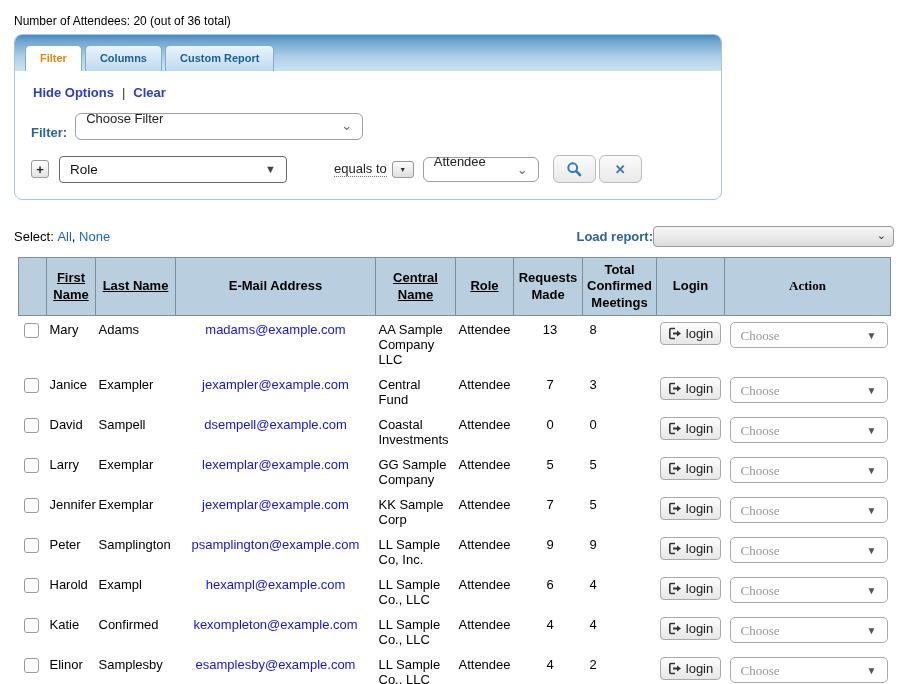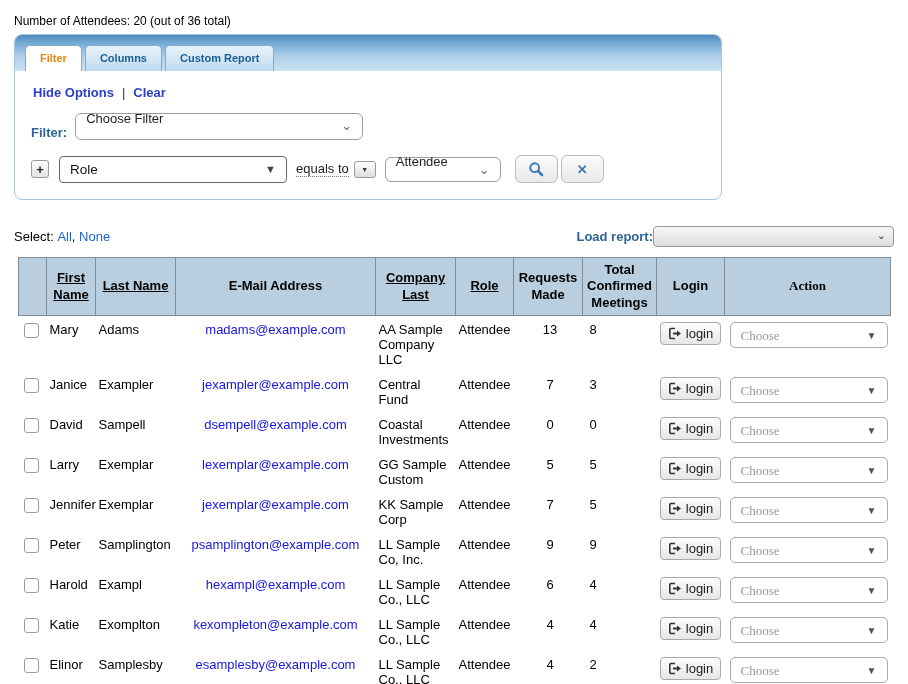--- a/index.html
+++ b/index.html
@@ -64,21 +64,21 @@
     font-size:13px; font-weight:bold; line-height:15px; text-align:center;
     color:#222; cursor:pointer; margin-right: 10px; font-family: inherit;
   }
   .field-select {
     width: 228px; height: 27px; background:#fff;
     border: 1.5px solid #666; border-radius: 4px;
     display:flex; align-items:center; justify-content:space-between;
     padding: 0 10px; font-size: 13.5px; color:#111; margin-right: 9px;
   }
   .field-select .tri { color:#444; font-size:11px; }
-  .op-text { color:#222; border-bottom: 1px dotted #777; margin-right: 5px; }
+  .op-text { color:#222; border-bottom: 1px dotted #777; margin-right: 5px; margin-left: 38px; }
   .mini-select {
     width: 22px; height: 17px; border:1px solid #999; border-radius:3px;
     background: linear-gradient(#fdfdfd,#dedede);
     display:flex; align-items:center; justify-content:center;
     font-size:7px; color:#333; margin-right: 9px;
   }
   .value-select { width: 116px; height: 25px; margin-right: 14px; font-size:13px; }
   .icon-btn {
     width: 43px; height: 28px; border: 1px solid #bbb; border-radius: 6px;
     background: linear-gradient(#fbfbfb,#e9e9e9);
@@ -198,21 +198,21 @@
     </div>
   </div>
 
   <table>
     <thead>
       <tr>
         <th class="c0"></th>
         <th class="c1"><span class="th-u">First Name</span></th>
         <th class="c2"><span class="th-u">Last Name</span></th>
         <th class="c3">E-Mail Address</th>
-        <th class="c4"><span class="th-u">Company Last</span></th>
+        <th class="c4"><span class="th-u">Central Name</span></th>
         <th class="c5"><span class="th-u">Role</span></th>
         <th class="c6">Requests Made</th>
         <th class="c7">Total Confirmed Meetings</th>
         <th class="c8">Login</th>
         <th class="c9">Action</th>
       </tr>
     </thead>
     <tbody>
         <tr>
     <td class="c0"><span class="cb"></span></td>
@@ -290,21 +290,21 @@
         <span class="choose-text">Choose</span>
         <span class="tri">▼</span>
       </div>
     </td>
   </tr>
         <tr>
     <td class="c0"><span class="cb"></span></td>
     <td class="c1">Larry</td>
     <td class="c2">Exemplar</td>
     <td class="c3"><a href="#">lexemplar@example.com</a></td>
-    <td class="c4">GG Sample Custom</td>
+    <td class="c4">GG Sample Company</td>
     <td class="c5">Attendee</td>
     <td class="c6">5</td>
     <td class="c7">5</td>
     <td class="c8">
       <button class="login-btn">
         <svg width="14" height="13" viewBox="0 0 14 13">
           <path d="M7 1.5 H3 Q1.8 1.5 1.8 2.7 V10.3 Q1.8 11.5 3 11.5 H7" fill="none" stroke="#333" stroke-width="1.6"></path>
           <line x1="5" y1="6.5" x2="10" y2="6.5" stroke="#333" stroke-width="2"></line>
           <polygon points="9,3.4 13,6.5 9,9.6" fill="#333"></polygon>
         </svg>
@@ -392,21 +392,21 @@
     <td class="c9">
       <div class="choose-select">
         <span class="choose-text">Choose</span>
         <span class="tri">▼</span>
       </div>
     </td>
   </tr>
         <tr>
     <td class="c0"><span class="cb"></span></td>
     <td class="c1">Katie</td>
-    <td class="c2">Exomplton</td>
+    <td class="c2">Confirmed</td>
     <td class="c3"><a href="#">kexompleton@example.com</a></td>
     <td class="c4">LL Sample Co., LLC</td>
     <td class="c5">Attendee</td>
     <td class="c6">4</td>
     <td class="c7">4</td>
     <td class="c8">
       <button class="login-btn">
         <svg width="14" height="13" viewBox="0 0 14 13">
           <path d="M7 1.5 H3 Q1.8 1.5 1.8 2.7 V10.3 Q1.8 11.5 3 11.5 H7" fill="none" stroke="#333" stroke-width="1.6"></path>
           <line x1="5" y1="6.5" x2="10" y2="6.5" stroke="#333" stroke-width="2"></line>

